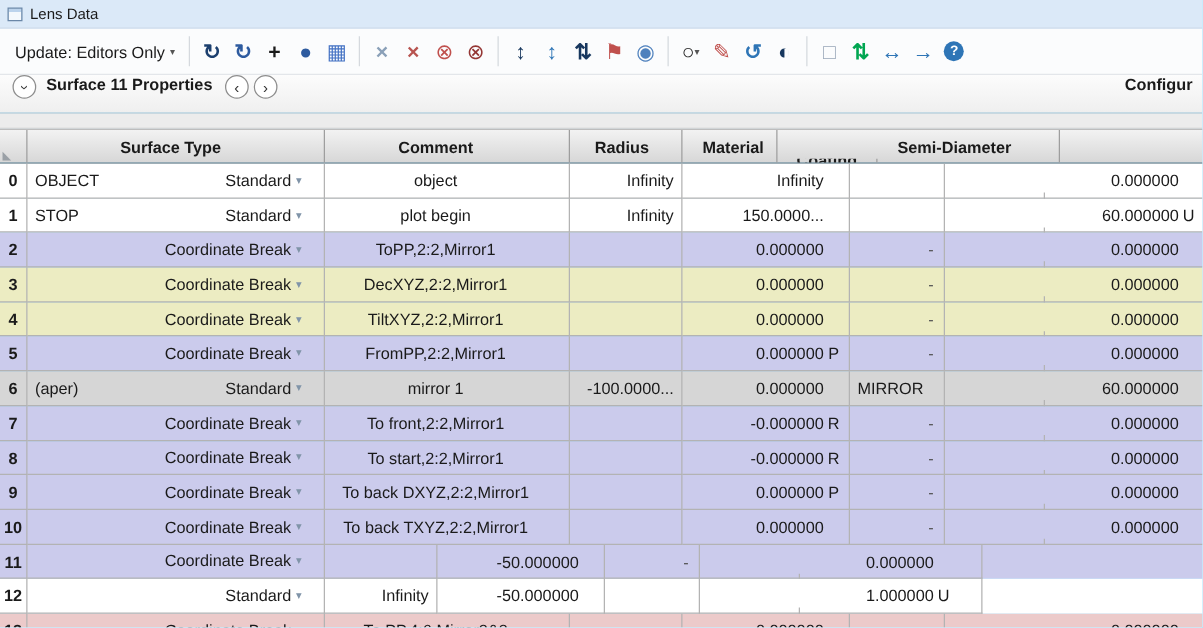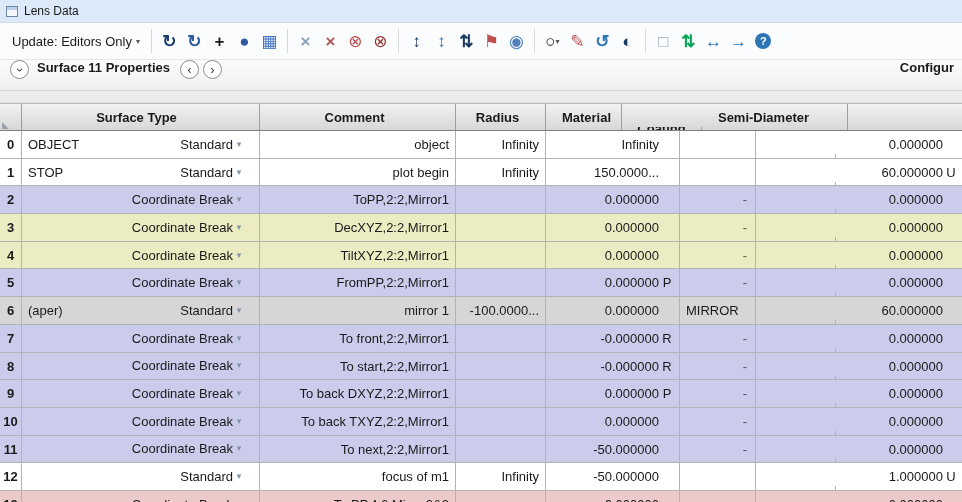--- a/index.html
+++ b/index.html
@@ -46,21 +46,21 @@
   .hcell{font-size:13px;font-weight:bold;display:flex;align-items:center;justify-content:center;
          border-right:1px solid #9e9e9e;box-sizing:border-box;position:relative;overflow:hidden;
          white-space:nowrap;}
   .hcell .cornerglyph{position:absolute;left:2px;bottom:0px;font-size:9px;color:#9aa0a6;font-weight:normal;}
 
   .trow{display:flex;height:27.7px;}
   .cell{font-size:13px;line-height:27px;border-right:1px solid #b3b3b3;border-bottom:1px solid #b3b3b3;
         box-sizing:border-box;white-space:nowrap;overflow:hidden;}
   .c-num{width:22px;text-align:center;font-weight:bold;}
   .c-type{width:238px;display:flex;align-items:center;padding:0 14px 0 6px;}
-  .c-comment{width:196px;text-align:right;padding-right:6px;}
+  .c-comment{width:196px;text-align:center;padding-right:18px;}
   .c-radius{width:90px;text-align:right;padding-right:6px;}
   .c-thick{width:134px;display:flex;padding-right:4px;}
   .c-mat{width:76px;padding-left:6px;}
   .c-mat.dash{text-align:right;padding-right:8px;padding-left:0;color:#555;}
   .c-coat{width:80px;margin-top:23px;}
   .c-semi{width:146px;display:flex;padding-right:22px;}
   .tval{flex:1;text-align:right;}
   .tflag{width:16px;text-align:center;flex:none;}
   .stlabel{flex:none;}
   .stname{margin-left:auto;}
@@ -415,41 +415,39 @@
             <div class="tflag"></div>
           </div>
         </div>
         <div class="trow bg-lavender">
           <div class="cell c-num">11</div>
           <div class="cell c-type">
             <div class="stlabel"></div>
             <div class="stname">Coordinate Break</div>
             <div class="stcaret">▾</div>
           </div>
-          <div class="cell c-comment">To next,2:2,Mirror1</div>
           <div class="cell c-radius"></div>
           <div class="cell c-thick">
             <div class="tval">-50.000000</div>
             <div class="tflag"></div>
           </div>
           <div class="cell c-mat dash">-</div>
           <div class="cell c-coat"></div>
           <div class="cell c-semi">
             <div class="tval">0.000000</div>
             <div class="tflag"></div>
           </div>
         </div>
         <div class="trow bg-white">
           <div class="cell c-num">12</div>
           <div class="cell c-type">
             <div class="stlabel"></div>
             <div class="stname">Standard</div>
             <div class="stcaret">▾</div>
           </div>
-          <div class="cell c-comment">focus of m1</div>
           <div class="cell c-radius">Infinity</div>
           <div class="cell c-thick">
             <div class="tval">-50.000000</div>
             <div class="tflag"></div>
           </div>
           <div class="cell c-mat"></div>
           <div class="cell c-coat"></div>
           <div class="cell c-semi">
             <div class="tval">1.000000</div>
             <div class="tflag">U</div>

